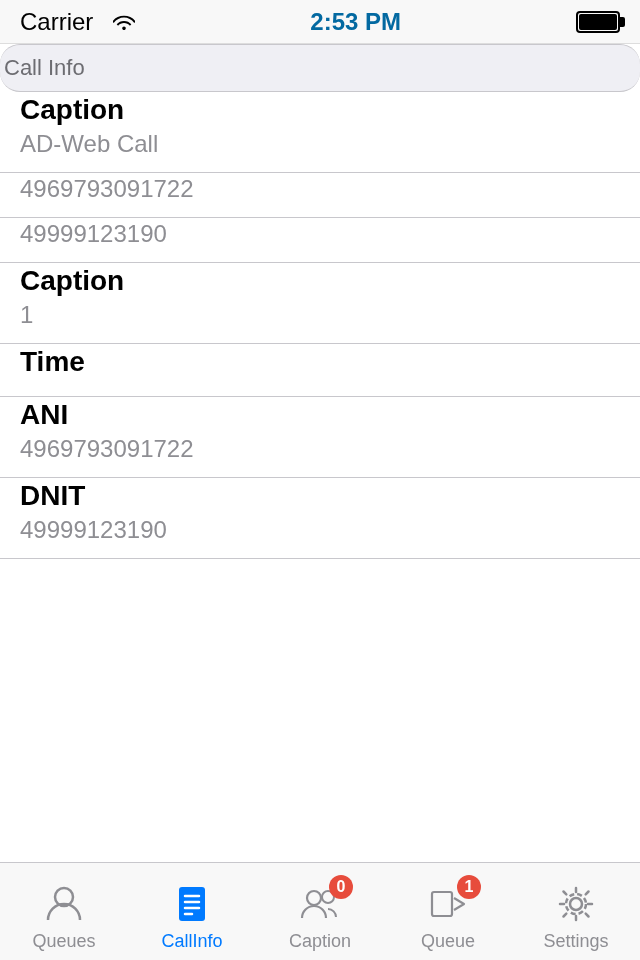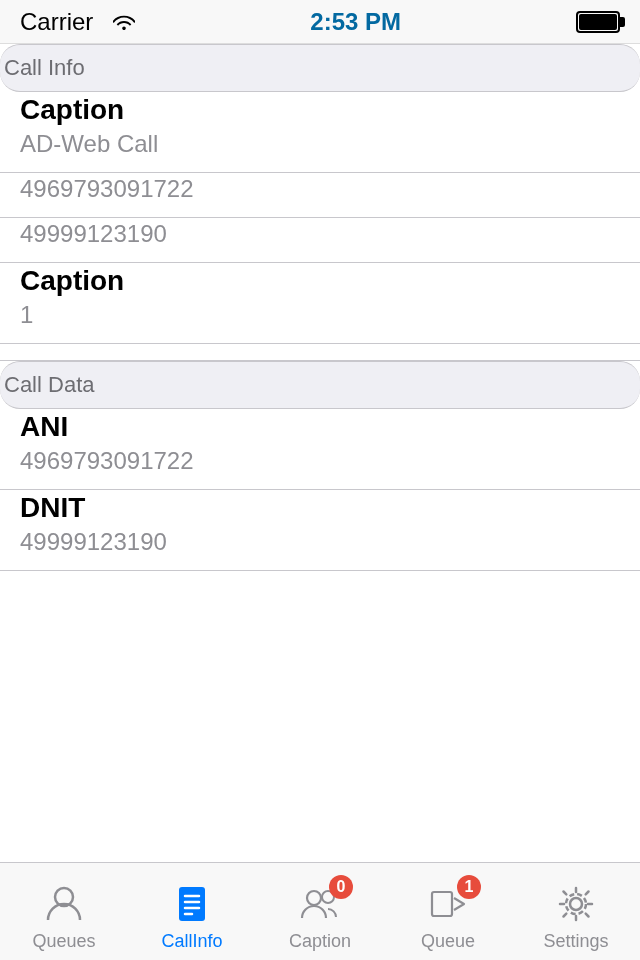--- a/index.html
+++ b/index.html
@@ -199,25 +199,23 @@
     <div class="list-item-value">49999123190</div>
   </div>
 
 
   <div class="list-item">
     <div class="list-item-label">Caption</div>
     <div class="list-item-value">1</div>
   </div>
 
   <div class="list-item">
-  </div>
-
-  <div class="section-header">
-    <span>Call Data</span>
-  </div>
+    <div class="list-item-label">Time</div>
+  </div>
+
 
   <div class="list-item">
     <div class="list-item-label">ANI</div>
     <div class="list-item-value">4969793091722</div>
   </div>
 
   <div class="list-item">
     <div class="list-item-label">DNIT</div>
     <div class="list-item-value">49999123190</div>
   </div>

